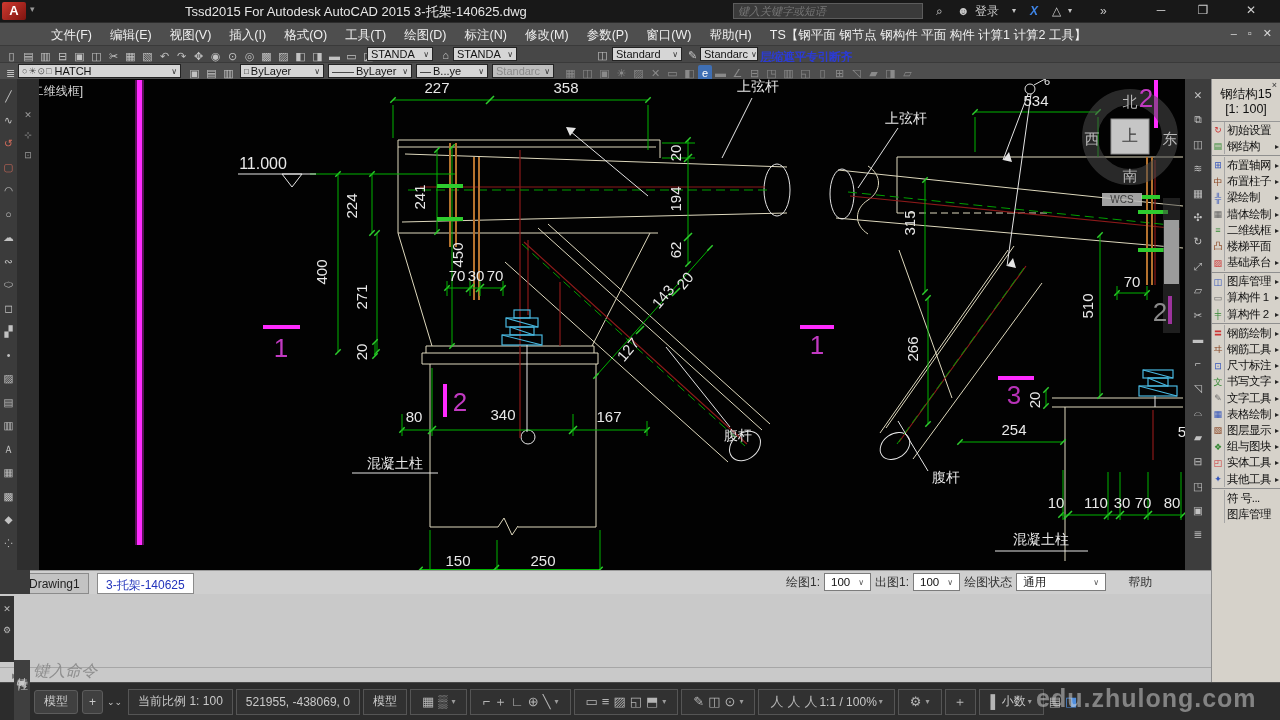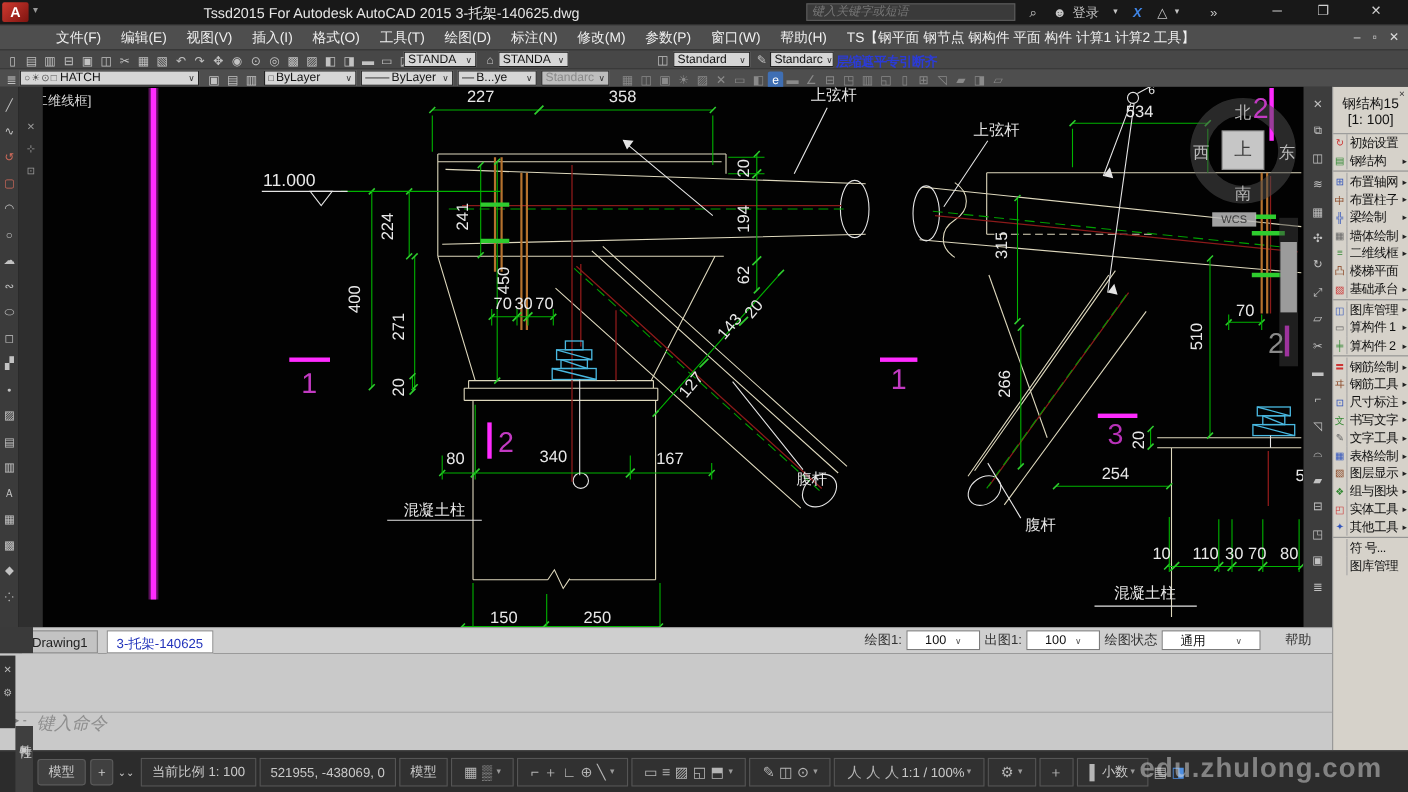--- a/index.html
+++ b/index.html
@@ -62,32 +62,32 @@
 .or{stroke:var(--stiffener-orange);fill:none;stroke-width:2}
 .mg{fill:var(--accent-magenta)}
 .dimline{marker-start:url(#tk);marker-end:url(#tk)}
 #anno text{font-family:"Liberation Sans",sans-serif}
 
 
 .tabbar{position:absolute;left:0;top:570px;width:1211px;height:24px;background:#cfcfcf;border-top:1px solid #9a9a9a}
 .tab{position:absolute;top:2px;height:21px;font-size:12px;padding:3px 8px 0 8px;border:1px solid #8b8b8b;white-space:nowrap}
 .tab.inactive{left:20px;background:#c3c3c3;color:#222}
 .tab.active{left:97px;background:#fff;color:var(--tab-active-text)}
-.tabctrl{position:absolute;left:786px;top:2px;display:flex;font-size:12px;color:#333}
-.tbc-box{background:#fff;border:1px solid #7c7c7c;font-size:11.5px;height:18px;padding:0 16px;
+.tabctrl{position:absolute;left:786px;top:2px;display:flex;align-items:center;font-size:12px;color:#333}
+.tbc-box{background:#fff;border:1px solid #7c7c7c;font-size:11.5px;height:18px;padding:0 6px;
   display:inline-flex;align-items:center;color:#111;margin:0 4px}
 .tbc-box .vv{font-size:8px;color:#555;margin-left:8px}
 .tabdark{position:absolute;left:0;top:570px;width:30px;height:24px;background:#3a3a3a}
 
 
 .cmd{position:absolute;left:0;top:594px;width:1211px;height:88px;background:var(--cmd-bg);color:#141414;
   font-size:17px;padding:4px 0 0 14px}
 .cmdline{line-height:26px;white-space:nowrap}
-.cmdinput{position:absolute;left:0;right:0;bottom:0;height:35px;border-top:1px solid #a6a6a6;
-  display:flex;align-items:flex-start;padding-left:12px;color:#8e8e8e;font-style:italic;font-size:16px}
+.cmdinput{position:absolute;left:0;right:0;bottom:0;height:15px;border-top:1px solid #a6a6a6;
+  display:flex;align-items:flex-end;padding-left:12px;color:#8e8e8e;font-style:italic;font-size:16px}
 .cmdinput .ci{font-style:normal;color:#777;font-size:11px;margin-right:9px}
 .cmdfloat{position:absolute;left:0;top:596px;width:14px;height:66px;background:#333;text-align:center}
 .cmdfloat .icon{display:block;font-size:9px;color:#bbb;margin-top:5px;width:14px}
 .proptab{position:absolute;left:14px;top:660px;width:16px;height:60px;background:#3f3f3f;z-index:20;
   color:#c9c9c9;font-size:11px;text-align:center;padding-top:3px}
 .proptab .vert{writing-mode:vertical-rl;letter-spacing:2px}
 
 
 .statusbar{position:absolute;left:0;top:682px;width:1280px;height:38px;background:var(--status-bg);
   border-top:1px solid #4a4a4a;display:flex;align-items:center;padding-left:34px;color:#c9c9c9;font-size:12px}

